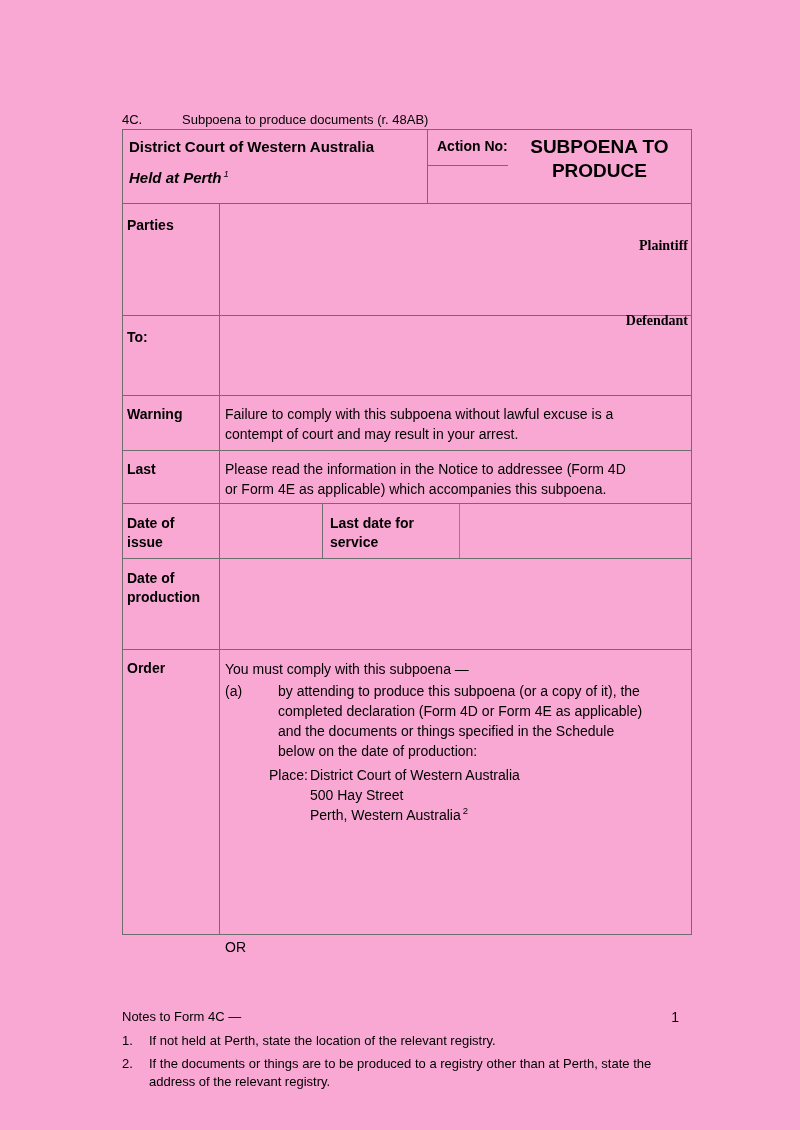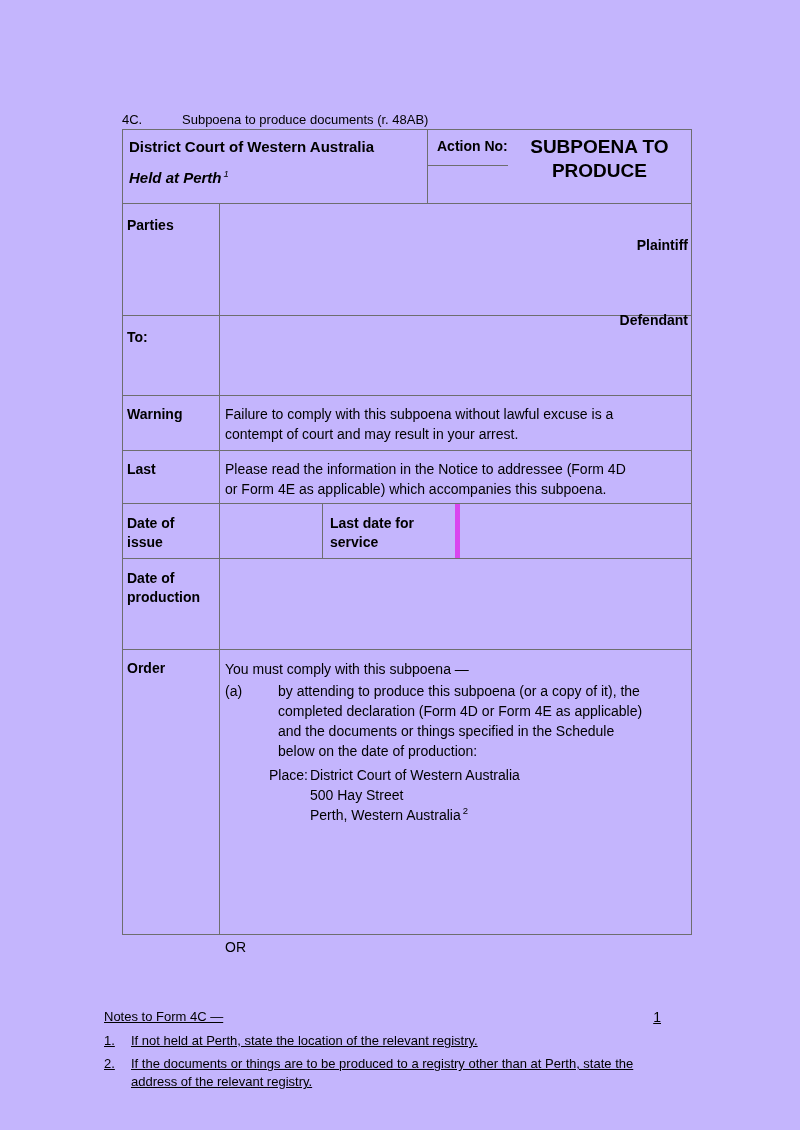--- a/index.html
+++ b/index.html
@@ -1,20 +1,20 @@
 <!DOCTYPE html>
 <html><head>
 <meta charset="utf-8">
 <style>
   html, body { margin: 0; padding: 0; background: #ffffff; }
   .page {
     position: relative;
     width: 800px;
     height: 1130px;
-    background: #c4b5fd;
+    background: #f9a8d4;
     color: #000000;
     font-family: "Liberation Sans", "DejaVu Sans", sans-serif;
     overflow: hidden;
   }
 
   
   .doc-caption {
     position: absolute;
     left: 122px;
     top: 111px;
@@ -83,34 +83,34 @@
     flex: 1;
     text-align: center;
     font-weight: bold;
     font-size: 19px;
     line-height: 24px;
     padding-top: 5px;
   }
 
   
   .r-parties { height: 112px; }
-  .r-parties .content { padding-top: 12px; padding-right: 3px; }
+  .r-parties .content { padding-top: 12px; padding-right: 3px; font-family: Liberation Serif, serif; }
   .party-tag { text-align: right; font-weight: bold; line-height: 19px; }
   .party-tag.defendant { margin-top: 36px; }
   .r-parties .lbl, .r-to .lbl { padding-top: 12px; }
 
   .r-to { height: 80px; }
   .r-warning { height: 55px; }
   .r-notes { height: 53px; }
 
   .r-issue { height: 55px; }
   .r-issue .cell { box-sizing: border-box; }
   .issue-lbl { flex: 0 0 97px; border-right: 1px solid #6e6e6e; font-weight: bold; font-size: 14px; line-height: 19px; padding: 10px 3px 0 4px; white-space: pre-line; }
   .issue-val { flex: 0 0 103px; border-right: 1px solid #6e6e6e; }
-  .lastdate-lbl { flex: 0 0 137px; border-right: 5px solid #d946ef; font-weight: bold; font-size: 14px; line-height: 19px; padding: 10px 3px 0 7px; white-space: pre-line; }
+  .lastdate-lbl { flex: 0 0 137px; border-right: 1px solid #d946ef; font-weight: bold; font-size: 14px; line-height: 19px; padding: 10px 3px 0 7px; white-space: pre-line; }
   .lastdate-val { flex: 1; }
 
   .r-production { height: 91px; }
   .r-production .lbl { padding-top: 10px; }
   .r-production .content { padding-top: 36px; }
 
   .r-order { height: 285px; }
   .r-order .lbl { padding-top: 9px; }
   .r-order .content { padding-top: 9px; white-space: normal; }
   .order-intro { margin: 0 0 2px 0; white-space: pre-line; }
@@ -125,21 +125,21 @@
 
   sup {
     font-size: 9.5px;
     font-weight: normal;
     vertical-align: super;
     line-height: 0;
     margin-left: 2px;
   }
 
   
-  .footer { position: absolute; left: 104px; top: 1008px; width: 570px; text-decoration: underline; }
+  .footer { position: absolute; left: 122px; top: 1008px; width: 570px; }
   .f-head { display: flex; justify-content: space-between; align-items: flex-start; font-size: 13px; line-height: 18px; margin-bottom: 6px; }
   .f-page { font-size: 14px; padding-right: 13px; }
   .f-note { display: flex; font-size: 13px; line-height: 18px; margin-bottom: 5px; }
   .f-num { flex: 0 0 27px; }
   .f-text { flex: 1; min-width: 0; white-space: pre-line; }
 </style>
 </head>
 <body>
 
 <div class="page">

